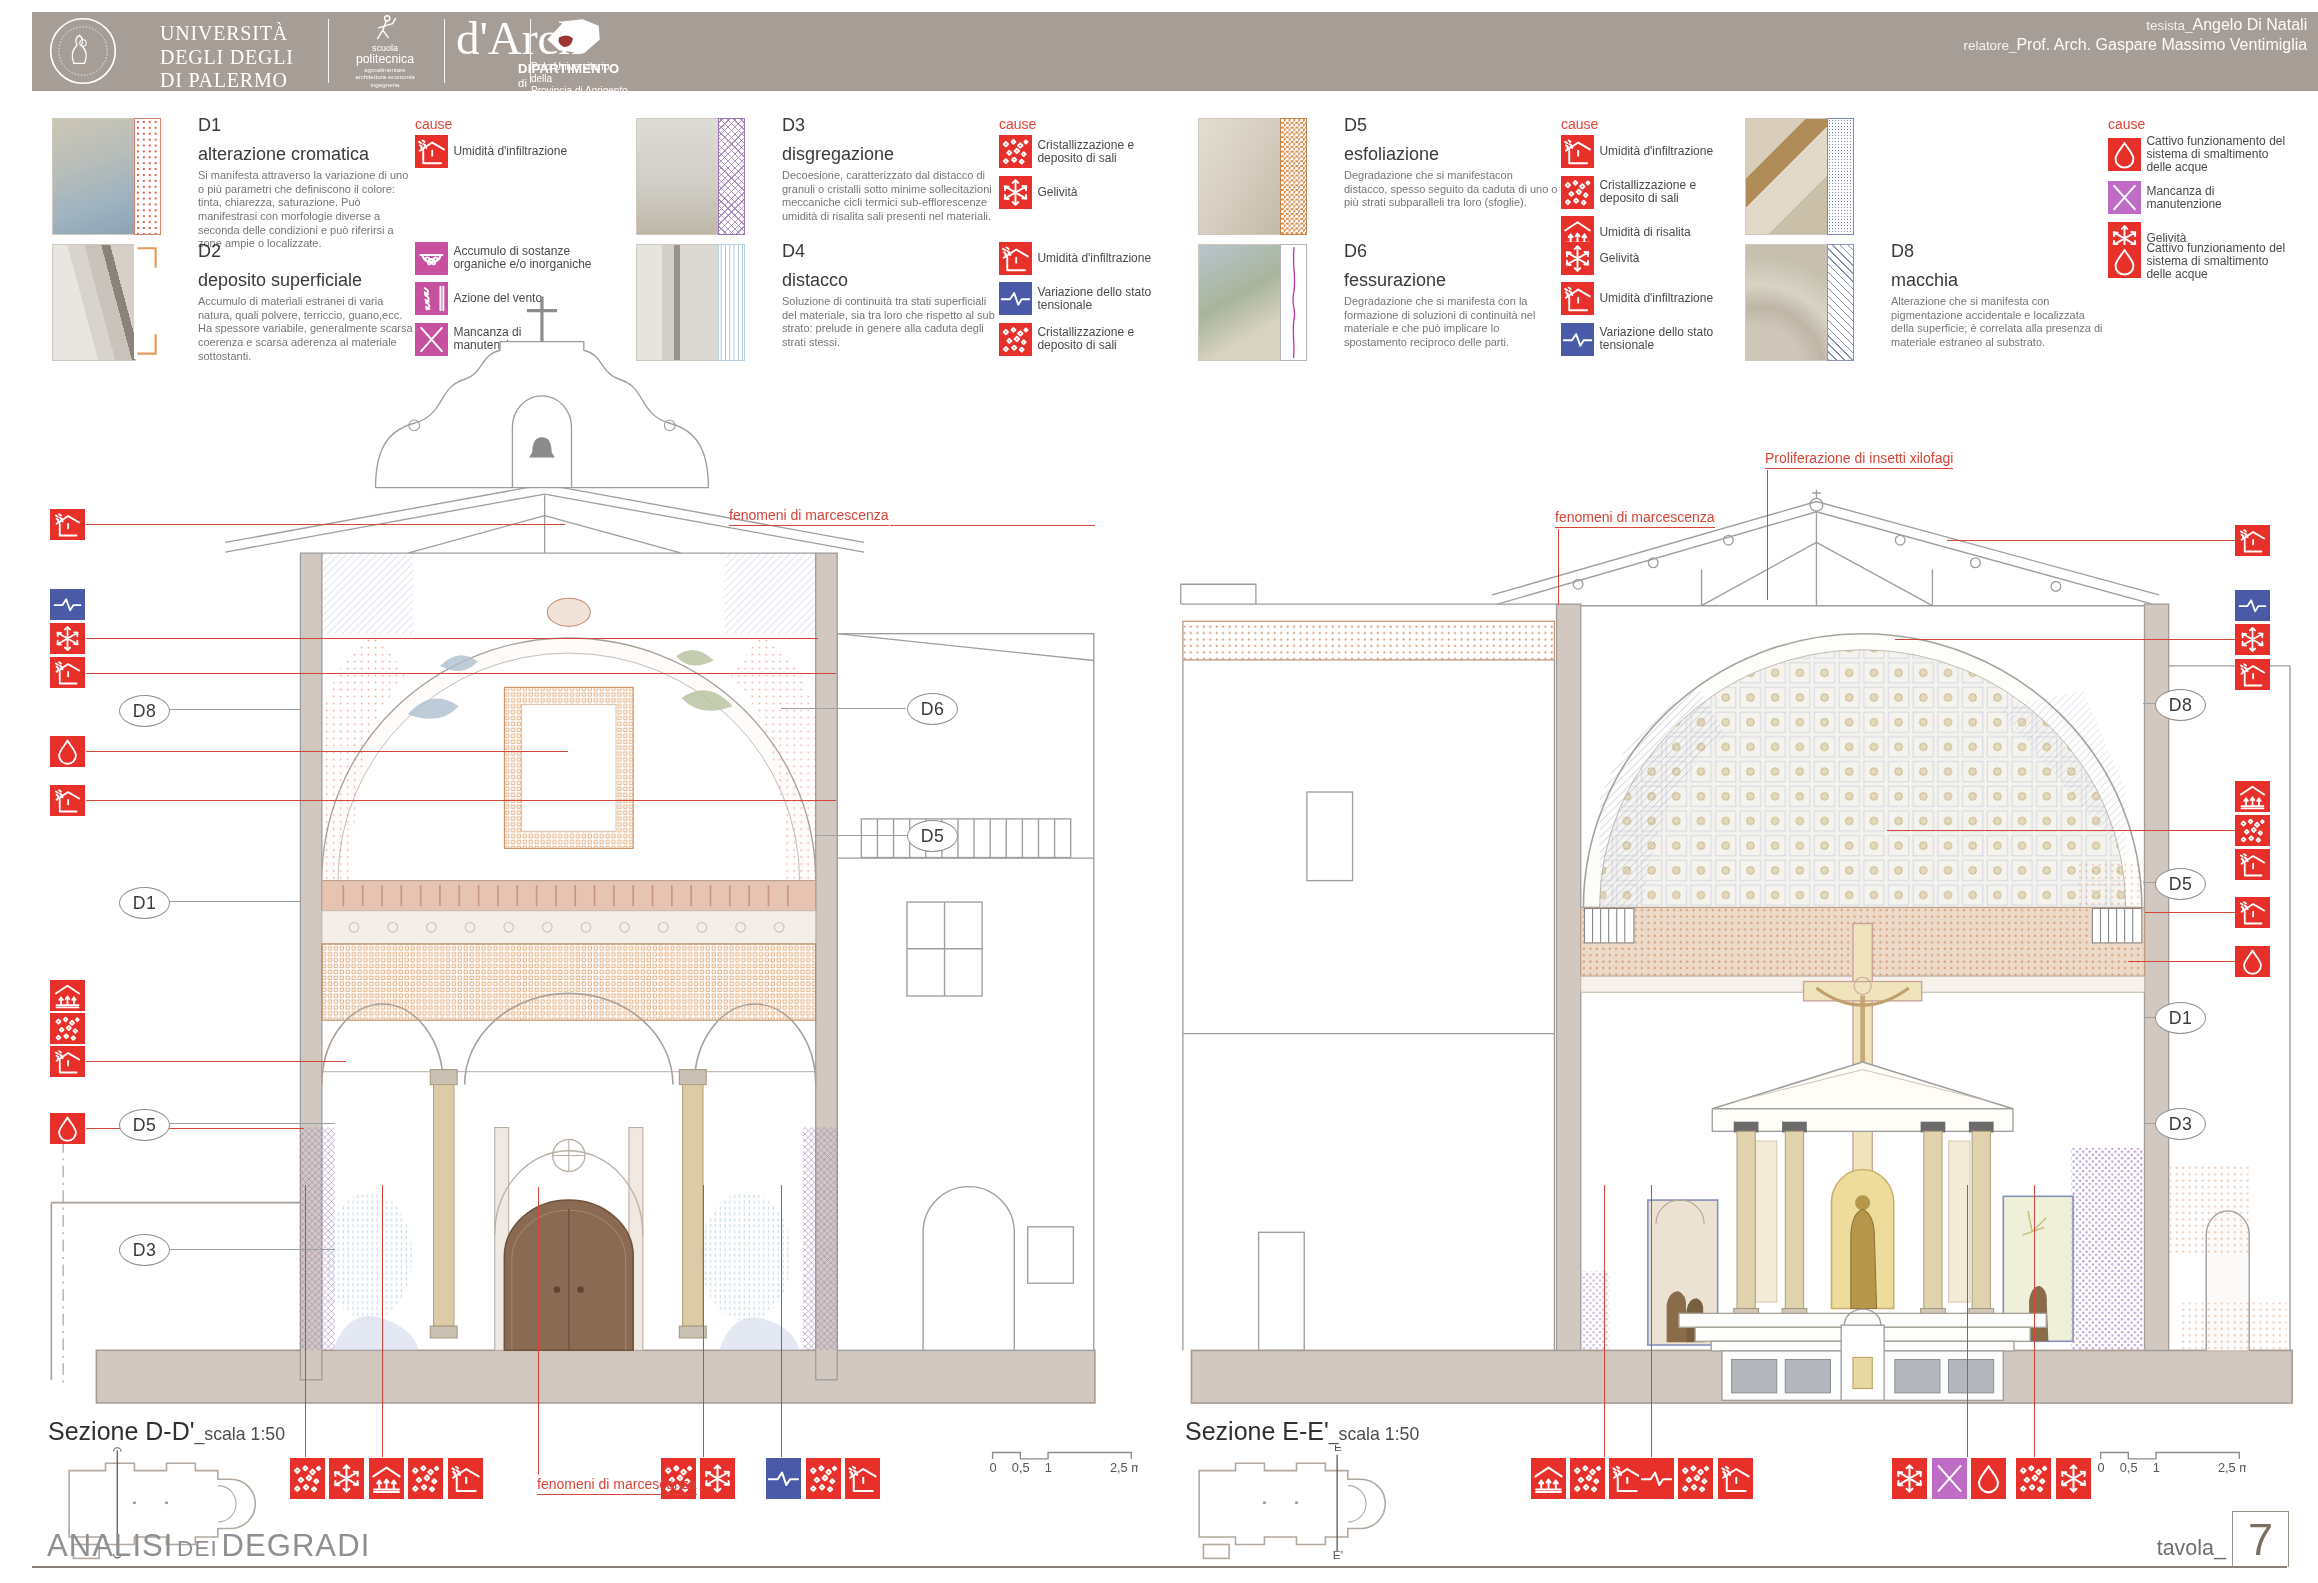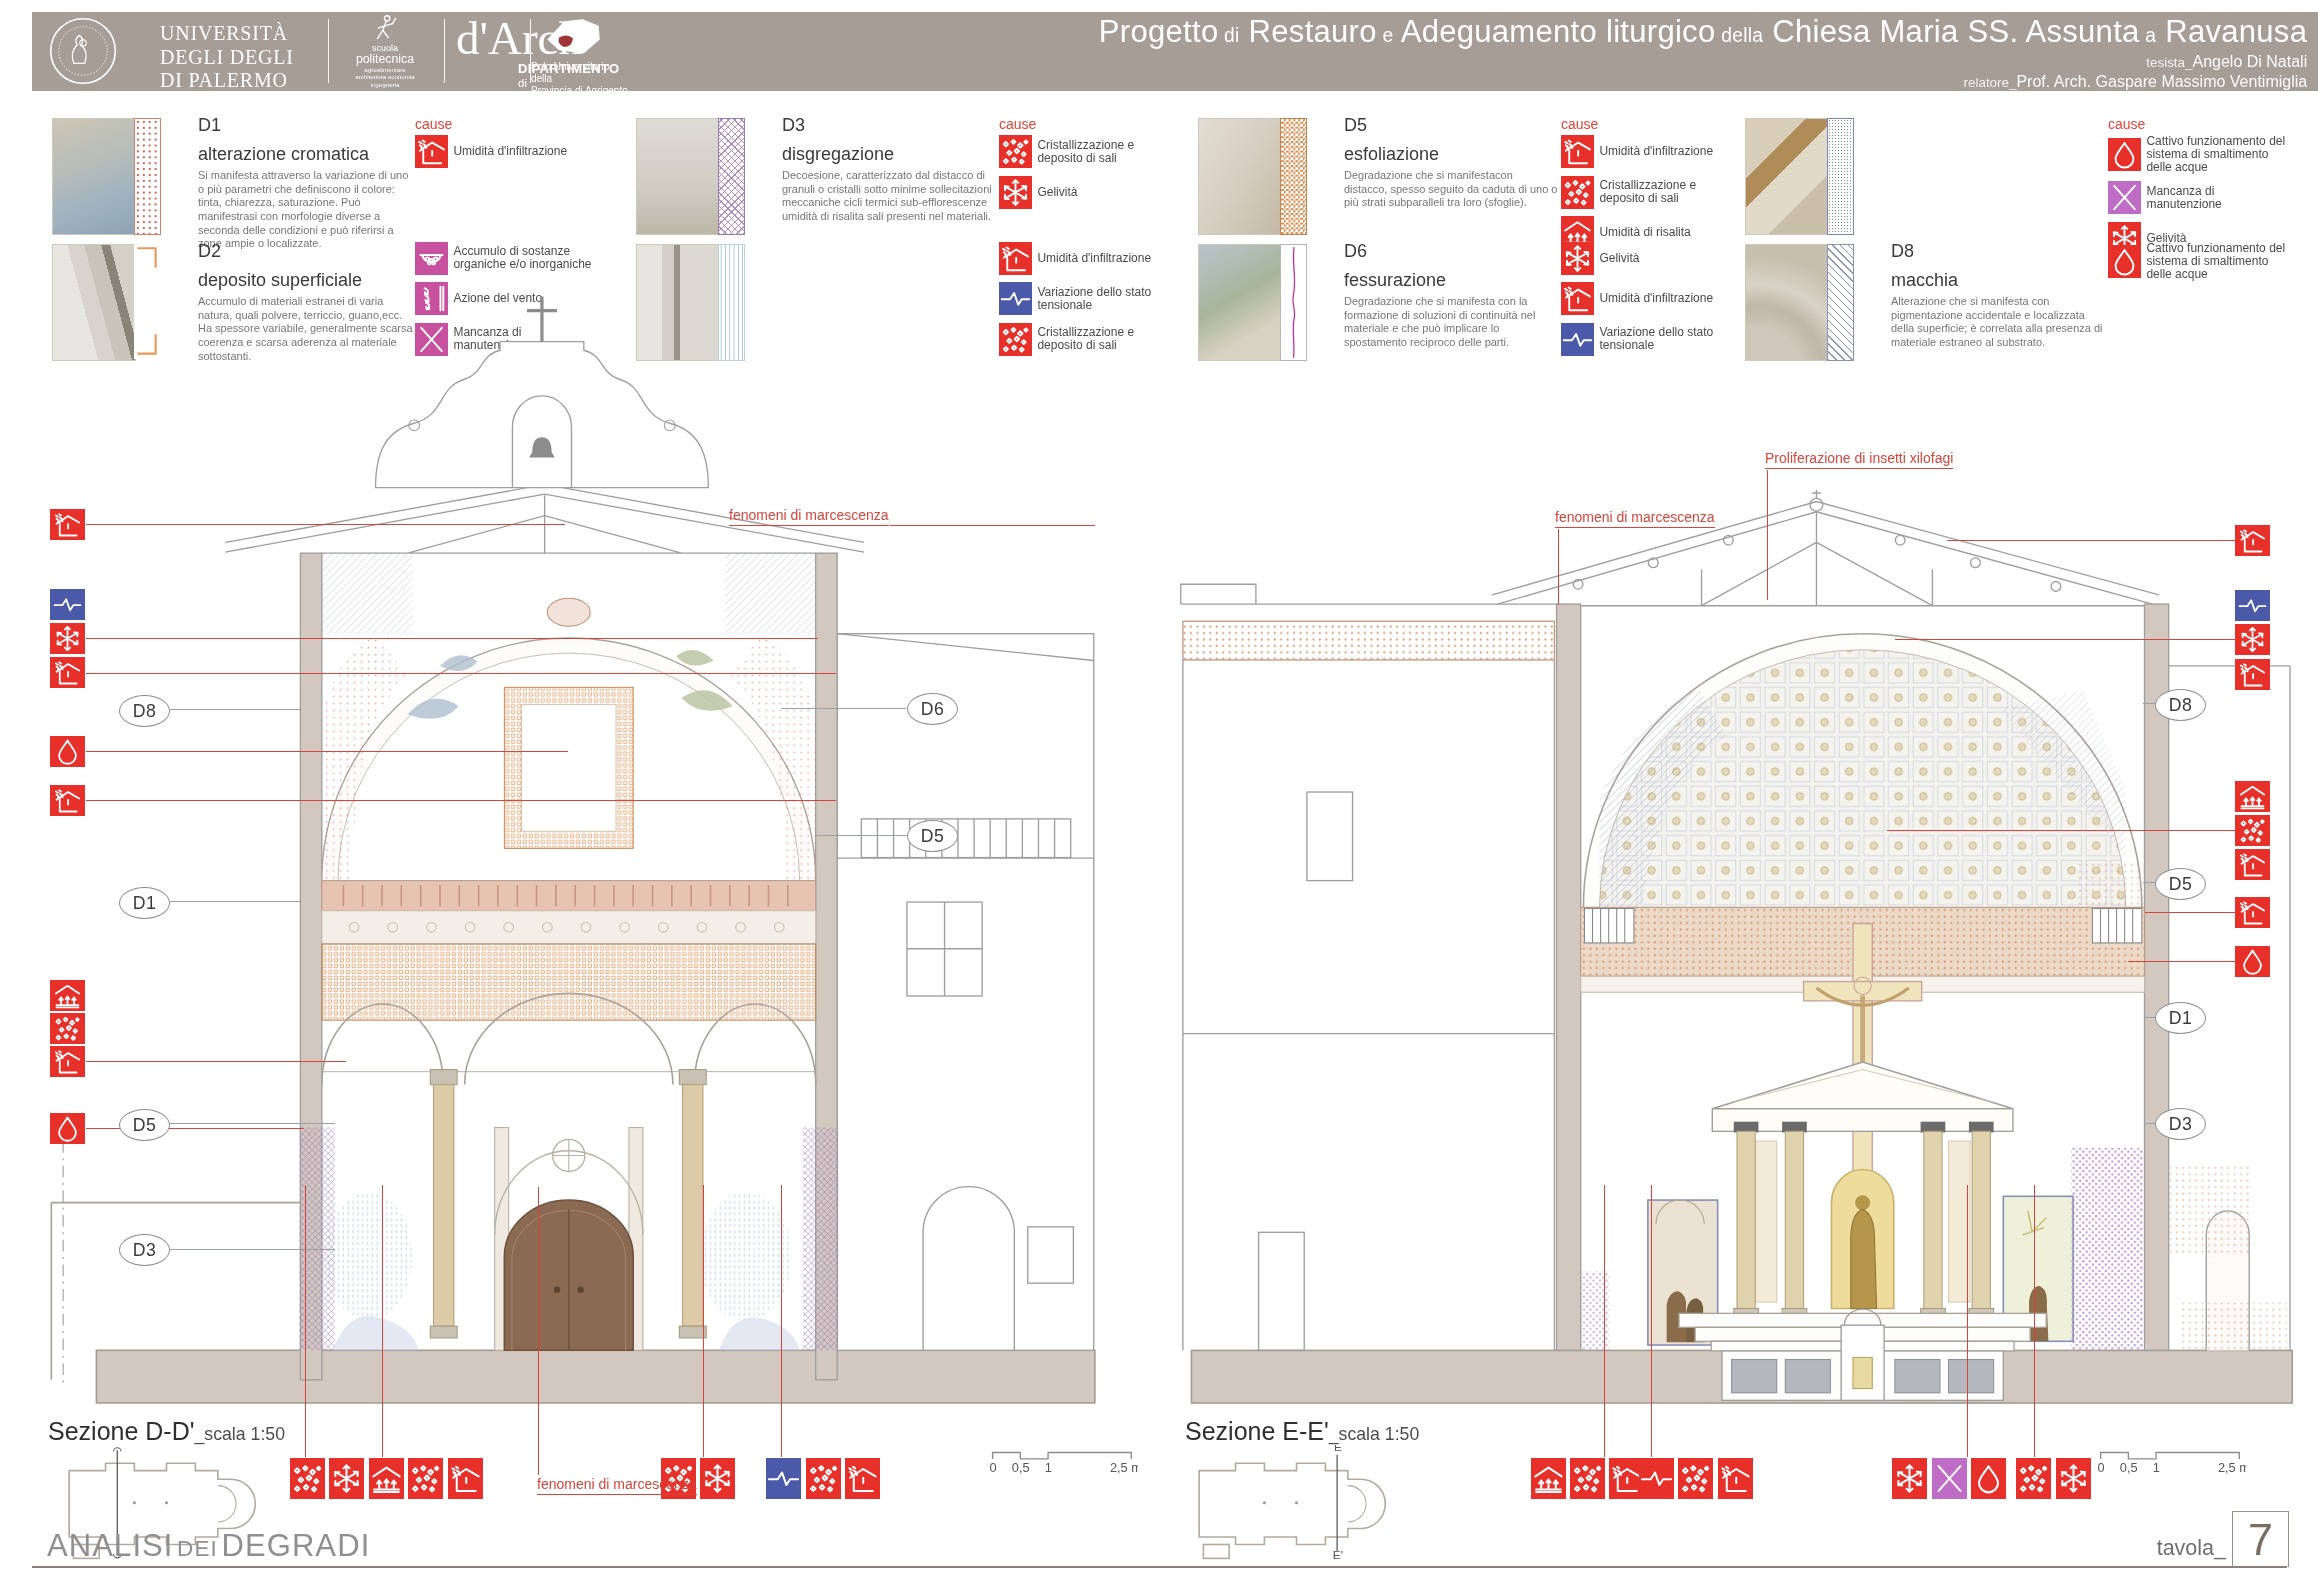--- a/index.html
+++ b/index.html
@@ -126,21 +126,20 @@
     <div class="sicily">
       <svg viewBox="0 0 112 80">
           <path d="M8 44 L40 10 L74 6 L104 18 L106 44 L76 70 L30 64 Z" fill="#fff"></path>
       <path d="M30 40 q16 -8 26 2 q-2 16 -17 16 q-13 -6 -9 -18 Z" fill="#9e3636"></path>
         </svg>
     </div>
     <div class="polo">
       <span>Polo Universitario della</span><br><span>Provincia di Agrigento</span>
     </div>
     <div class="title-wrap">
-      <div id="title-line"><span>Progetto</span><span class="sm"> di</span><span> Restauro</span><span class="sm"> e</span><span> Adeguamento liturgico</span><span class="sm"> della</span><span> Chiesa Maria SS. Assunta</span><span class="sm"> a</span><span> Ravanusa</span></div>
       <div class="credit">
         <span class="pre">tesista_</span><span>Angelo Di Natali</span></div>
       <div class="credit">
         <span class="pre">relatore_</span><span>Prof. Arch. Gaspare Massimo Ventimiglia</span></div>
     </div>
   </header>
 
   <section id="legend">
       <div class="legend-item" style="left: 52px; top: 118px; width: 547px; height: 126px;">
         <div class="lphoto ph-d1"></div>
@@ -233,20 +232,25 @@
                 <path fill="none" stroke="#fff" stroke-width="1.4" stroke-linecap="round" stroke-linejoin="round" d="M12 3 V21 M4.2 7.5 L19.8 16.5 M19.8 7.5 L4.2 16.5 M12 3 l-2 2 M12 3 l2 2 M12 21 l-2 -2 M12 21 l2 -2 M4.2 7.5 l2.8 .2 M4.2 7.5 l.2 2.8 M19.8 16.5 l-2.8 -.2 M19.8 16.5 l-.2 -2.8 M19.8 7.5 l-2.8 -.2 M19.8 7.5 l-.2 2.8 M4.2 16.5 l2.8 .2 M4.2 16.5 l.2 -2.8"></path>
               </svg>
             </div>
             <div class="clabel">Gelività</div>
           </div>
         </div>
       </div>
       <div class="legend-item" style="left: 636px; top: 244px; width: 547px; height: 126px;">
         <div class="lphoto ph-d4"></div>
         <div class="lswatch sw-d4"></div>
+        <div class="ltext">
+          <div class="lid">D4</div>
+          <div class="lname">distacco</div>
+          <div class="ldesc">Soluzione di continuità tra stati superficiali del materiale, sia tra loro che rispetto al sub strato: prelude in genere alla caduta degli strati stessi.</div>
+        </div>
         <div class="causes">
           <div class="cause-row">
             <div class="cico" style="background: rgb(230, 48, 41);">
               <svg viewBox="0 0 24 24">
                 <path fill="none" stroke="#fff" stroke-width="1.4" stroke-linecap="round" stroke-linejoin="round" d="M3.5 11.5 L12.5 5.5 L21 10.5 M6 11.5 V20.5 M6 20.5 H19 M12.5 11.5 V15"></path>
                 <path fill="none" stroke="#fff" stroke-width="1.4" stroke-linecap="round" stroke-linejoin="round" d="M3 5 l1.5 1 M5.5 4 l1.5 1 M3.5 7.5 l1.5 1 M6 6.5 l1.5 1 M4.5 9.3 l1.5 1 M7 8.6 l1.3 .9"></path>
               </svg>
             </div>
             <div class="clabel">Umidità d'infiltrazione</div>
           </div>

